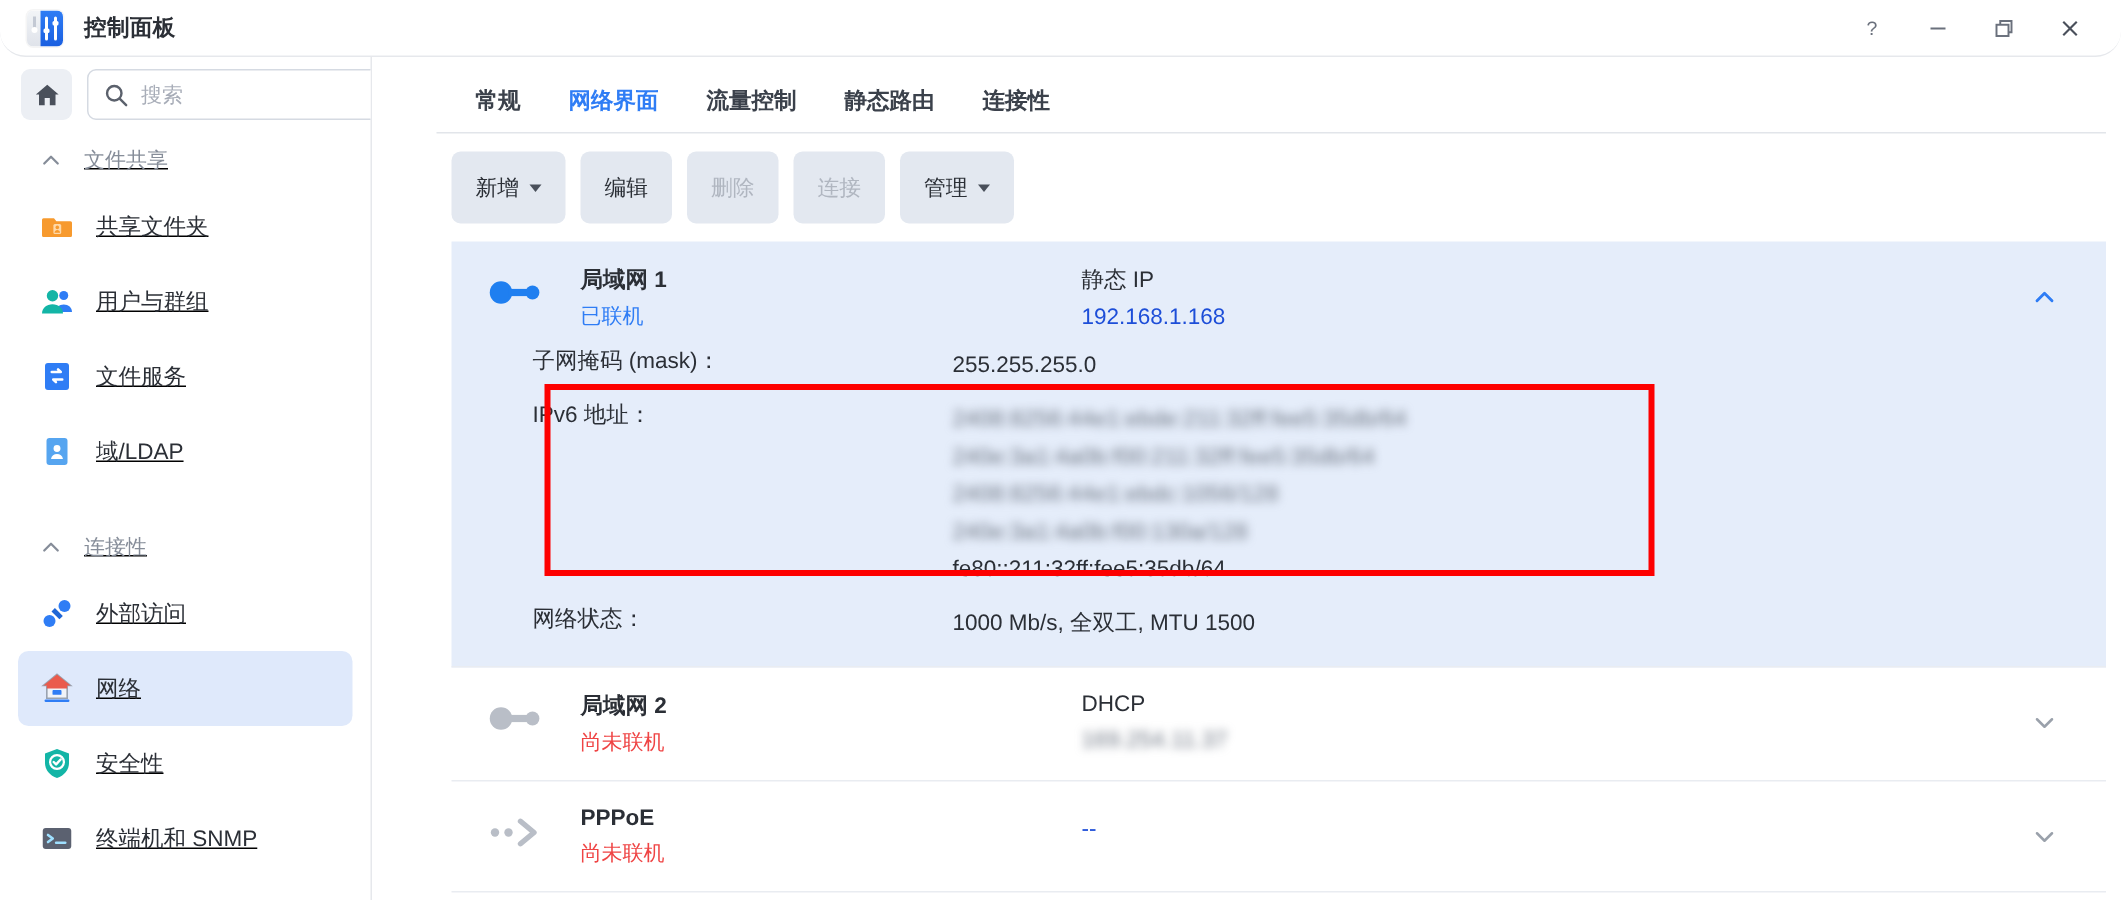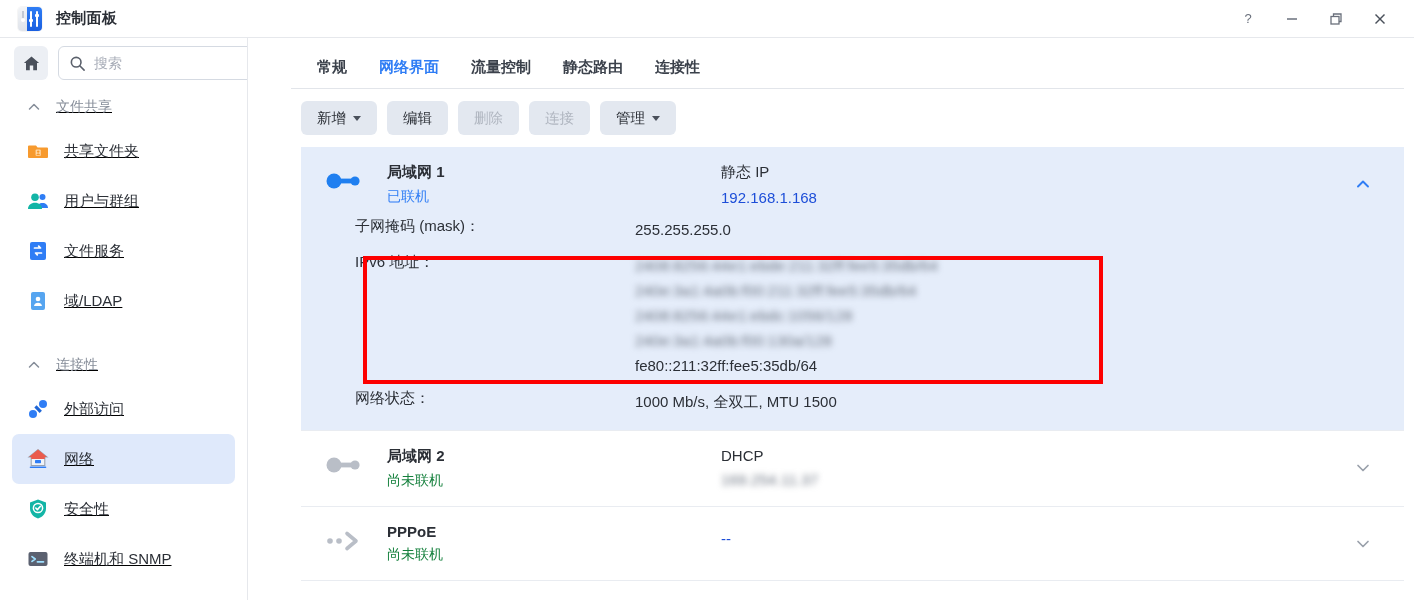--- a/index.html
+++ b/index.html
@@ -16,21 +16,21 @@
     border-radius: 10px 10px 0 0;
     overflow: hidden;
   }
 
   
   .titlebar {
     position: absolute; top: 0; left: 0;
     width: 1414px; height: 38px;
     background: #ffffff;
     border-bottom: 1px solid #e6e8ec;
-    display: flex; align-items: center;
+    display: flex; align-items: center; border-radius: 17px;
   }
   .app-icon {
     width: 24px; height: 24px; margin-left: 18px;
     border-radius: 4px; overflow: hidden;
     display: flex; flex-shrink: 0;
     box-shadow: 0 0 0 1px rgba(0,0,0,0.04);
   }
   .app-icon .half-l {
     width: 9px; background: linear-gradient(180deg,#f2f4f7,#dfe3ea);
     position: relative;
@@ -133,42 +133,42 @@
   }
   .tab-arrow {
     position: absolute; bottom: -1px; left: 50%; transform: translateX(-50%);
     width: 0; height: 0;
   }
 
   .toolbar {
     display: flex; align-items: center; gap: 10px; padding: 12px 0 12px 18px;
   }
   .tb-btn {
-    height: 34px; border-radius: 6px; background: #e3e8f0;
+    height: 48px; border-radius: 6px; background: #e3e8f0;
     display: flex; align-items: center; gap: 7px; padding: 0 16px;
     font-size: 14.5px; color: #2b2f36; cursor: pointer; white-space: nowrap;
   }
   .tb-btn.disabled { color: #b0b6c0; cursor: default; }
   .caret {
     width: 0; height: 0; border-left: 4px solid transparent; border-right: 4px solid transparent;
     border-top: 5px solid #4a505b;
   }
 
   
   .iflist { margin: 0 10px 0 18px; position: relative; }
   .ifrow { position: relative; border-bottom: 1px solid #e9ecf1; }
   .ifrow.selected { background: #e5edfa; }
   .ifrow-head { display: flex; padding: 16px 0 0 0; }
   .if-icon { width: 86px; display: flex; justify-content: center; padding-top: 6px; flex-shrink:0;}
   .if-col-a { width: 334px; flex-shrink: 0; }
   .if-col-b { flex: 1; }
   .if-name { font-size: 15px; font-weight: bold; color: #2b2f36; }
   .if-state { font-size: 14px; margin-top: 6px; }
   .if-state.online { color: #2f7df5; }
-  .if-state.offline { color: #15803d; }
+  .if-state.offline { color: #ef4444; }
   .if-mode { font-size: 15px; color: #2b2f36; }
   .if-ip { font-size: 15px; color: #1d4ed8; margin-top: 7px; }
   .detail-line { display: flex; padding-top: 11px; }
   .detail-label { width: 334px; flex-shrink: 0; font-size: 15px; color: #2b2f36; padding-left: 54px; }
   .detail-value { flex: 1; font-size: 15px; color: #2b2f36; line-height: 25px; }
   .blurtext { filter: blur(3.2px); color: #6b7380; letter-spacing: .2px; }
   .chev {
     position: absolute; right: 32px; top: 28px; cursor: pointer;
   }
   .redbox {

